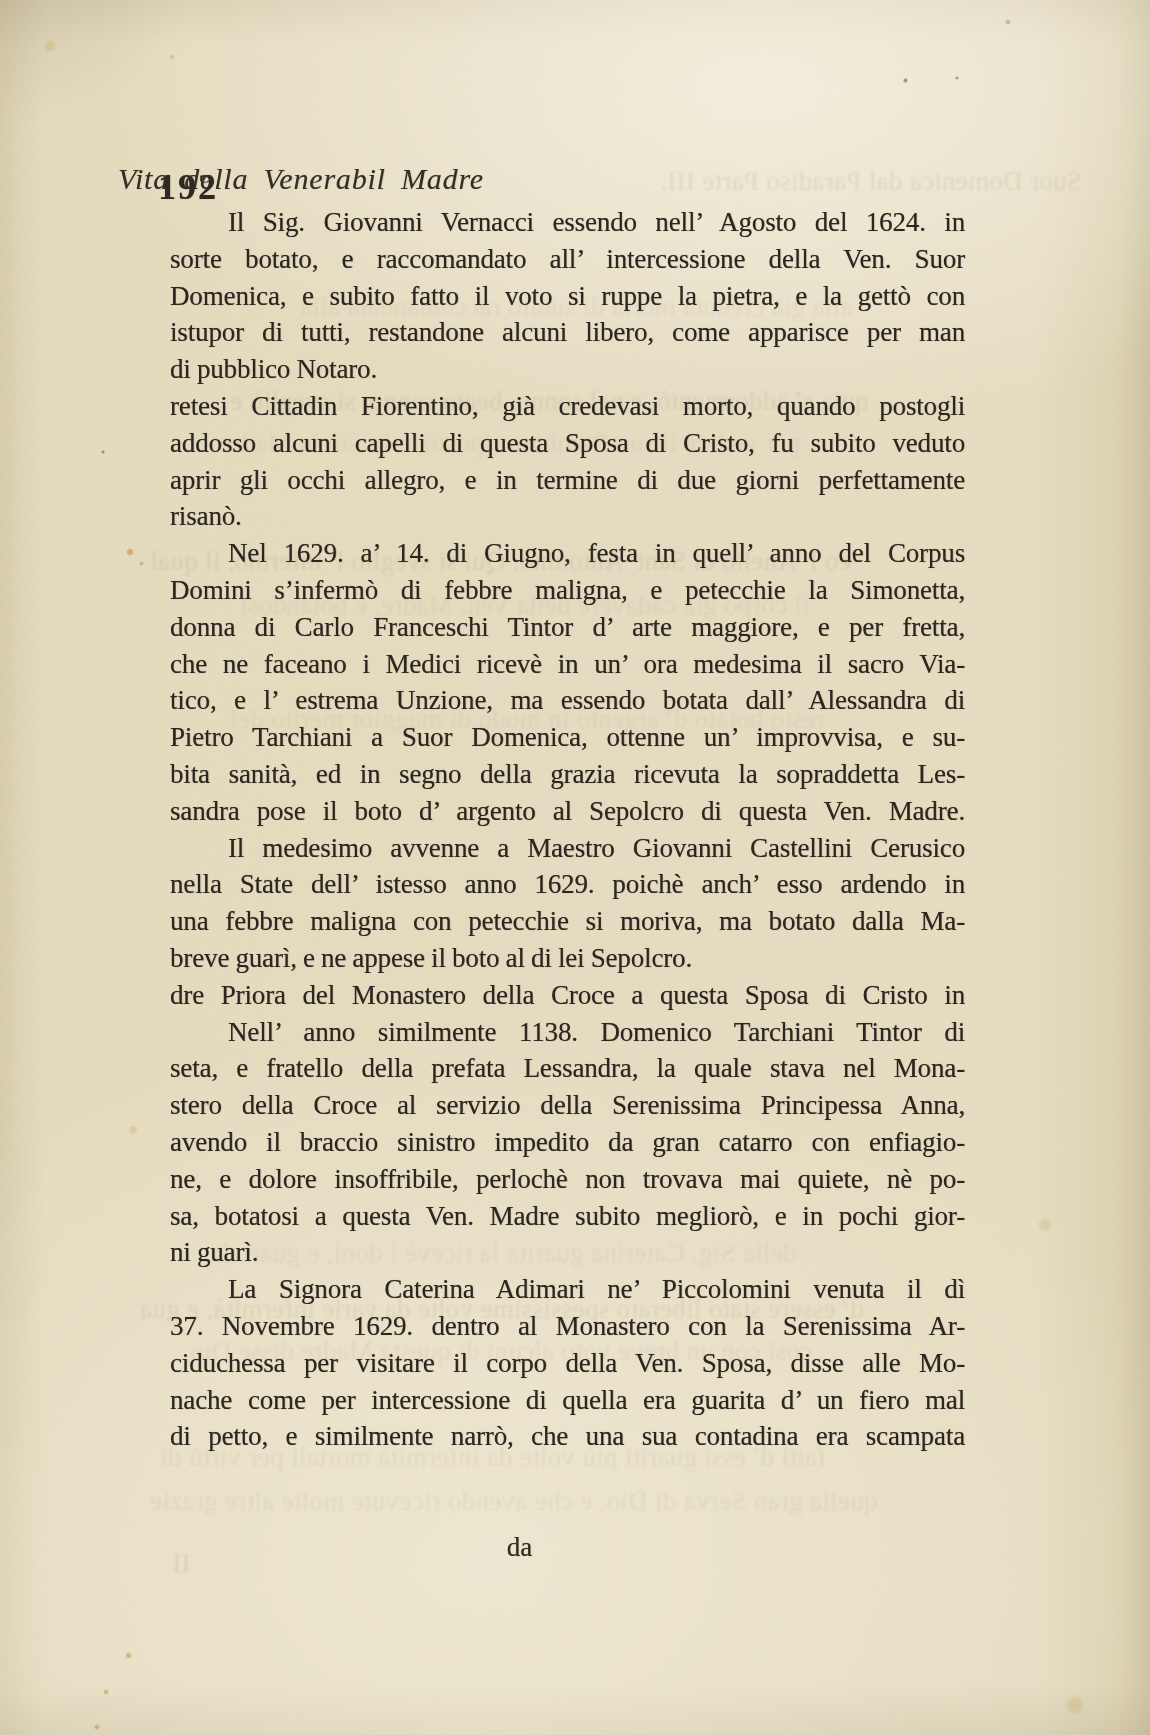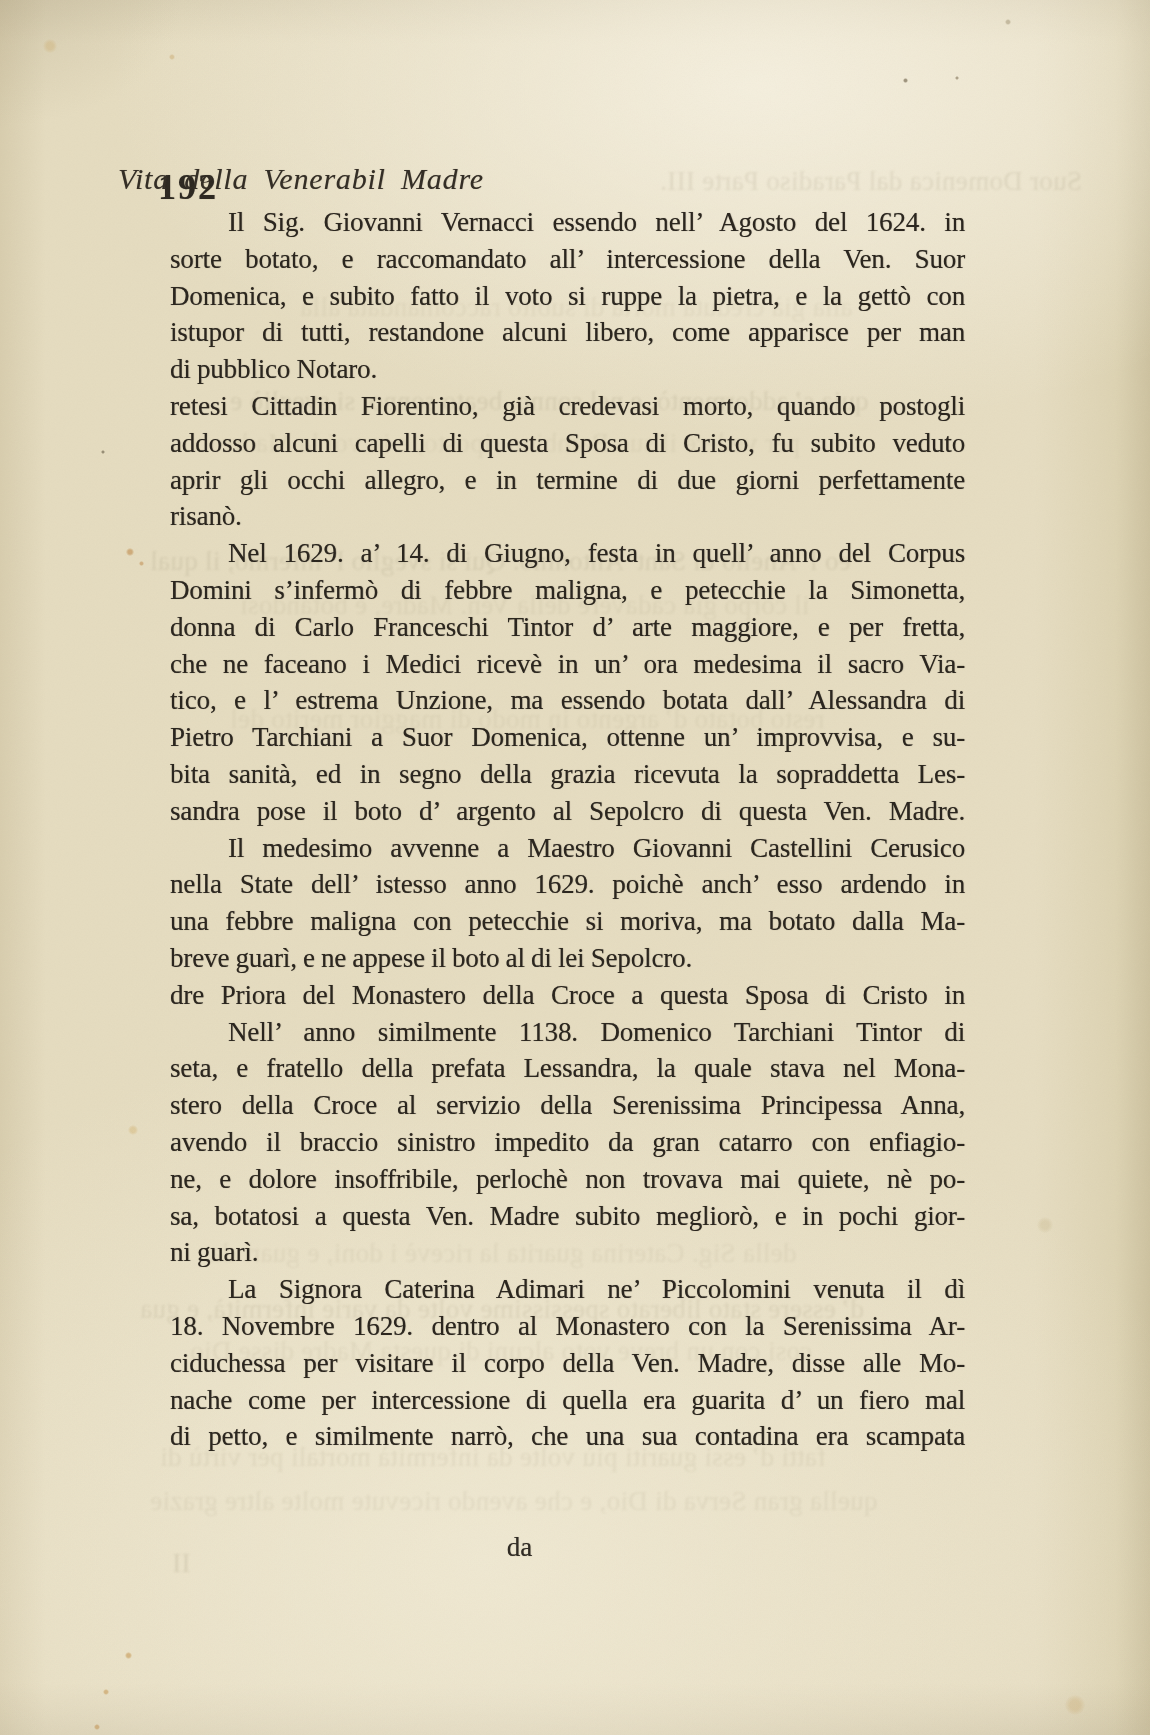--- a/index.html
+++ b/index.html
@@ -104,22 +104,22 @@
         <div class="text-line indent">Nell’ anno similmente 1138. Domenico Tarchiani Tintor di</div>
         <div class="text-line">seta, e fratello della prefata Lessandra, la quale stava nel Mona-</div>
         <div class="text-line">stero della Croce al servizio della Serenissima Principessa Anna,</div>
         <div class="text-line">avendo il braccio sinistro impedito da gran catarro con enfiagio-</div>
         <div class="text-line">ne, e dolore insoffribile, perlochè non trovava mai quiete, nè po-</div>
         <div class="text-line">sa, botatosi a questa Ven. Madre subito megliorò, e in pochi gior-</div>
         <div class="text-line lastline">ni guarì.</div>
       </div>
       <div class="paragraph">
         <div class="text-line indent">La Signora Caterina Adimari ne’ Piccolomini venuta il dì</div>
-        <div class="text-line">18. Novembre 1629. dentro al Monastero con la Serenissima Ar-</div>
-        <div class="text-line">ciduchessa per visitare il corpo della Ven. Madre, disse alle Mo-</div>
+        <div class="text-line">37. Novembre 1629. dentro al Monastero con la Serenissima Ar-</div>
+        <div class="text-line">ciduchessa per visitare il corpo della Ven. Sposa, disse alle Mo-</div>
         <div class="text-line">nache come per intercessione di quella era guarita d’ un fiero mal</div>
         <div class="text-line">di petto, e similmente narrò, che una sua contadina era scampata</div>
       </div>
     </div>
 
   <div class="catchword">da</div>
 
   <div class="stain-layer">
       <div class="stain" style="left: 43px; top: 39px; height: 14px; width: 14px; background: radial-gradient(circle, rgb(200, 160, 85) 0%, rgb(200, 160, 85) 35%, transparent 75%); opacity: 0.28;"></div>
       <div class="stain" style="left: 169px; top: 54px; height: 6px; width: 6px; background: radial-gradient(circle, rgb(185, 138, 62) 0%, rgb(185, 138, 62) 35%, transparent 75%); opacity: 0.3;"></div>

